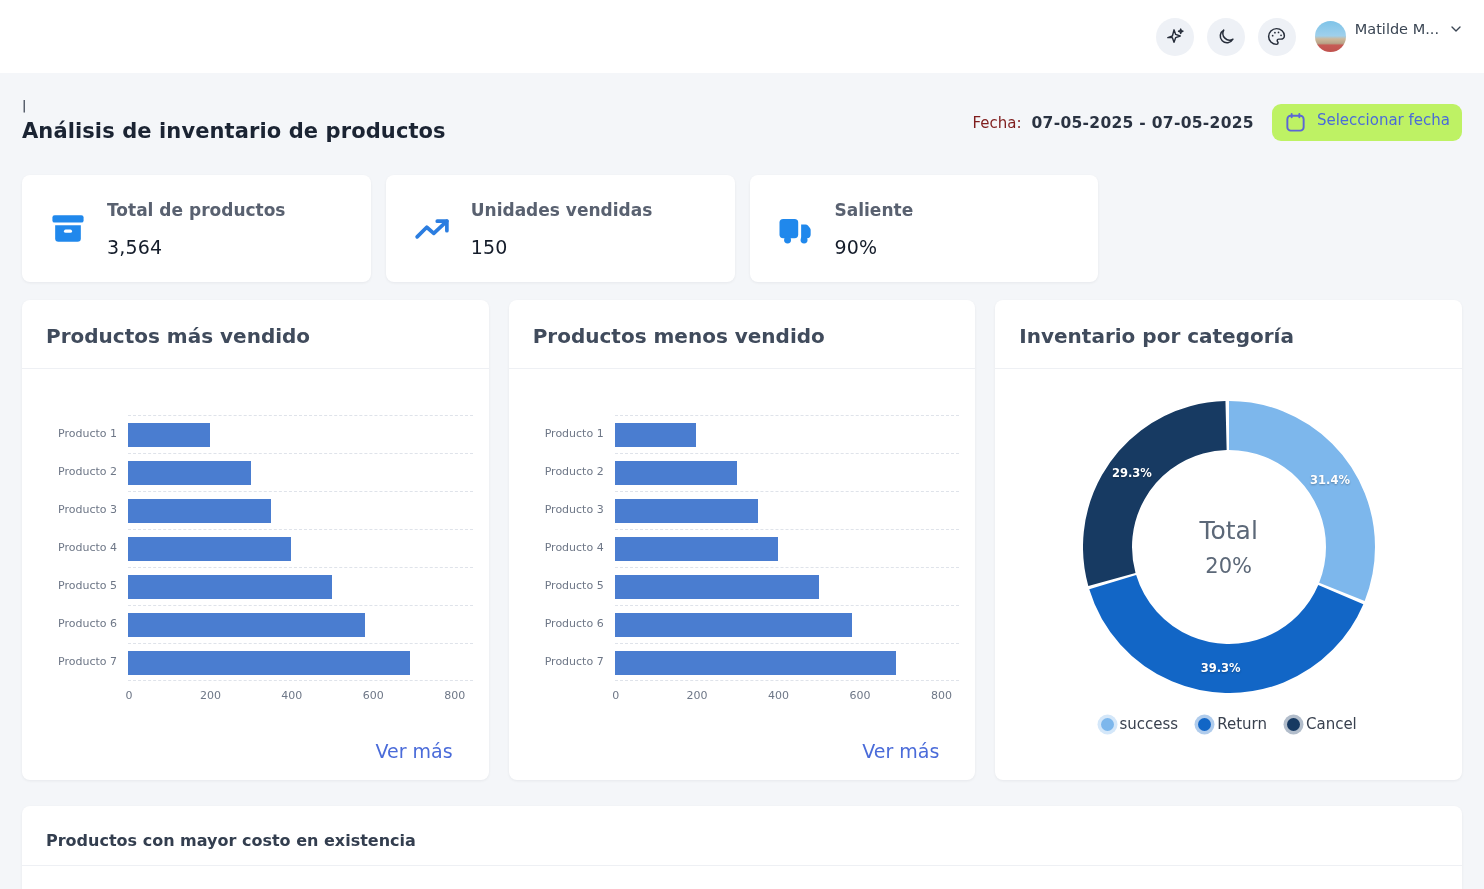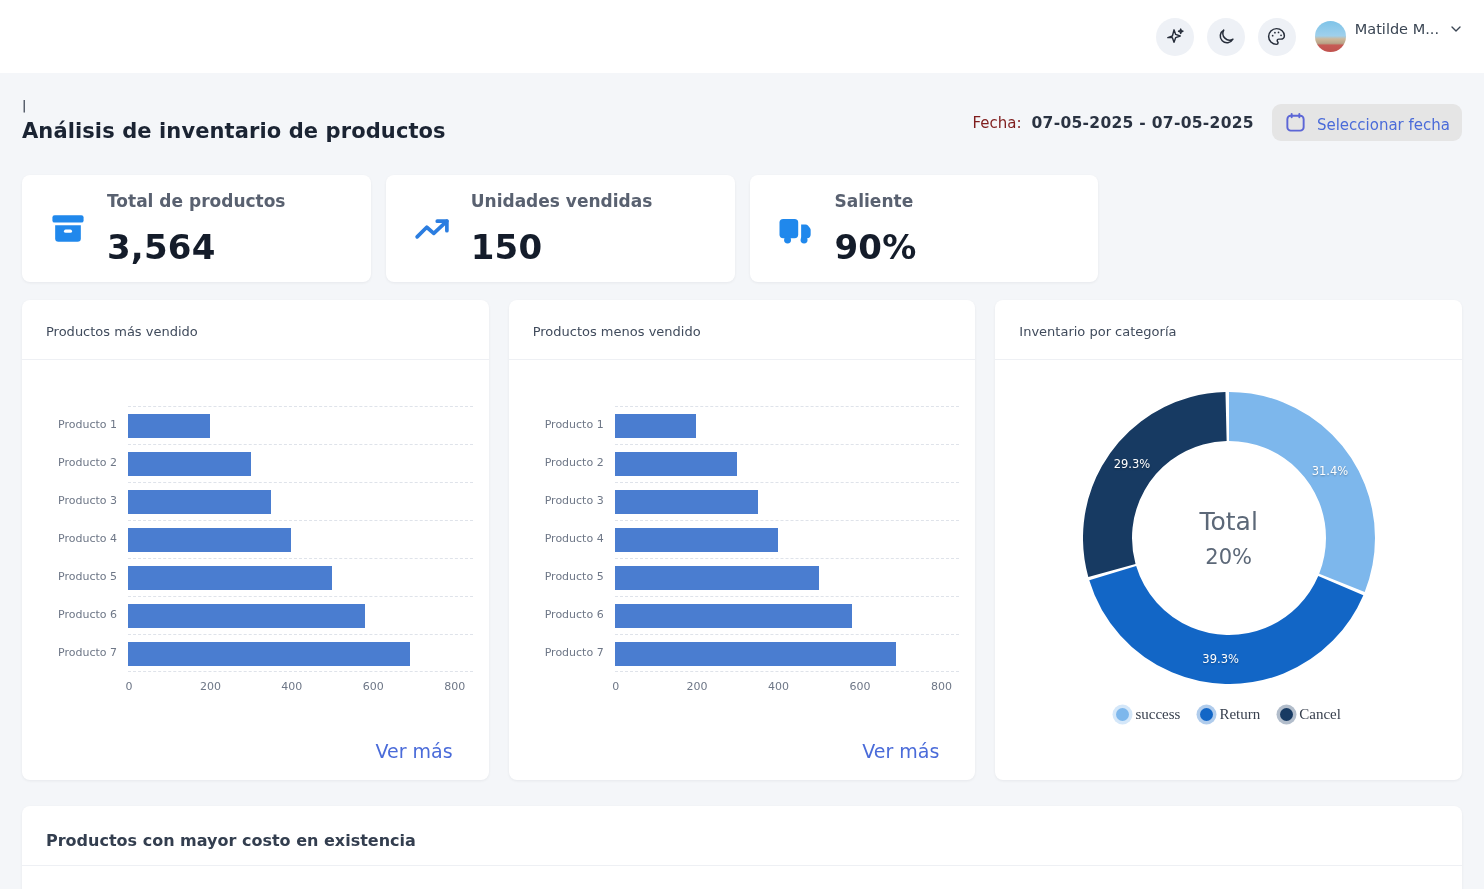--- a/index.html
+++ b/index.html
@@ -16,60 +16,60 @@
   .user-name { font-size:14.5px; color:#3a4553; }
 
   
   .main { padding:0 22px; }
   .page-head { display:flex; justify-content:space-between; align-items:flex-end; margin-top:26px; }
   .cursor-mark { font-size:13px; color:#20293a; display:block; line-height:14px; }
   .page-title { font-size:21px; font-weight:700; color:#1b2433; margin-top:6px; letter-spacing:.1px; }
   .date-group { display:flex; align-items:center; gap:10px; padding-bottom:2px; }
   .fecha-label { font-size:15px; color:#7f1d1d; }
   .date-range { font-size:15.5px; font-weight:700; color:#2a3342; letter-spacing:.3px; }
-  .date-pill { display:flex; align-items:flex-end; gap:10px; background:#e5e5e5; border-radius:9px; padding:7px 12px 7px 12px; margin-left:8px; cursor:pointer; }
+  .date-pill { display:flex; align-items:flex-start; gap:10px; background:#bef264; border-radius:9px; padding:7px 12px 7px 12px; margin-left:8px; cursor:pointer; }
   .select-date { font-size:15px; color:#4a6bd9; }
 
   
   .stats { display:grid; grid-template-columns:repeat(4,1fr); gap:15px; margin-top:32px; }
   .stat-card { background:#fff; border-radius:8px; box-shadow:0 1px 3px rgba(16,24,40,.06); padding:22px 24px; height:107px; display:flex; align-items:center; gap:17px; }
   .stat-icon { flex:0 0 44px; display:flex; align-items:center; justify-content:center; }
   .stat-label { font-size:17px; font-weight:700; color:#596170; }
-  .stat-value { font-size:34px; font-weight:700; color:#141c2a; margin-top:16px; letter-spacing:.2px; }
+  .stat-value { font-size:19px; font-weight:400; color:#141c2a; margin-top:16px; letter-spacing:.2px; }
 
   
   .charts { display:grid; grid-template-columns:1fr 1fr 1fr; gap:20px; margin-top:18px; }
   .chart-card { background:#fff; border-radius:8px; box-shadow:0 1px 3px rgba(16,24,40,.06); height:480px; display:flex; flex-direction:column; overflow:hidden; }
   .chart-head { padding:24px 24px 20px 24px; border-bottom:1px solid #eef0f4; }
-  .chart-title { font-size:13px; font-weight:400; color:#404b5c; }
+  .chart-title { font-size:20px; font-weight:700; color:#404b5c; }
   .chart-body { flex:1; position:relative; }
 
   
   .hbar-wrap { padding:46px 16px 0 10px; }
   .hbar-row { display:flex; height:38px; }
   .cat { width:96px; padding-right:11px; text-align:right; font-size:11px; color:#6e7787; line-height:38px; white-space:nowrap; }
   .track { flex:1; border-top:1px dashed #dfe3ea; position:relative; }
   .hbar-row.last .track { border-bottom:1px dashed #dfe3ea; }
   .bar { height:24px; margin-top:7px; background:#4a7dd0; }
   .hbar-axis { position:relative; height:22px; margin-left:107px; margin-right:16px; margin-top:4px; }
   .tick { position:absolute; top:4px; transform:translateX(-50%); font-size:11px; color:#6e7787; }
   .chart-foot { padding:0 36px 18px 0; text-align:right; }
   .ver-mas { font-size:19px; color:#4a6bd9; cursor:pointer; }
 
   
   .donut-body { display:flex; flex-direction:column; align-items:center; padding-top:32px; }
   .donut-box { position:relative; width:292px; height:292px; }
   .donut-center { position:absolute; inset:0; display:flex; flex-direction:column; align-items:center; justify-content:center; gap:9px; pointer-events:none; }
   .donut-center .t1 { font-size:25px; color:#5c6878; }
   .donut-center .t2 { font-size:21px; color:#5c6878; }
-  .slice-label { position:absolute; transform:translate(-50%,-50%); font-size:11.5px; font-weight:400; color:#ffffff; text-shadow:0 1px 2px rgba(0,0,0,.3); pointer-events:none; }
+  .slice-label { position:absolute; transform:translate(-50%,-50%); font-size:11.5px; font-weight:700; color:#ffffff; text-shadow:0 1px 2px rgba(0,0,0,.3); pointer-events:none; }
   .legend { display:flex; align-items:center; gap:20px; margin-top:22px; }
   .legend-item { display:flex; align-items:center; gap:6px; cursor:pointer; }
   .legend-dot { width:13px; height:13px; border-radius:50%; }
-  .legend-text { font-size:15px; color:#39414f;font-family:Liberation Serif, serif; }
+  .legend-text { font-size:15px; color:#39414f; }
 
   
   .bottom-card { background:#fff; border-radius:8px 8px 0 0; box-shadow:0 1px 3px rgba(16,24,40,.06); margin-top:26px; height:120px; }
   .bottom-head { padding:25px 24px 15px 24px; border-bottom:1px solid #eef0f4; }
   .bottom-title { font-size:16px; font-weight:700; color:#333e4f; }
 </style>
 </head>
 <body>
 
 <div class="topbar">

